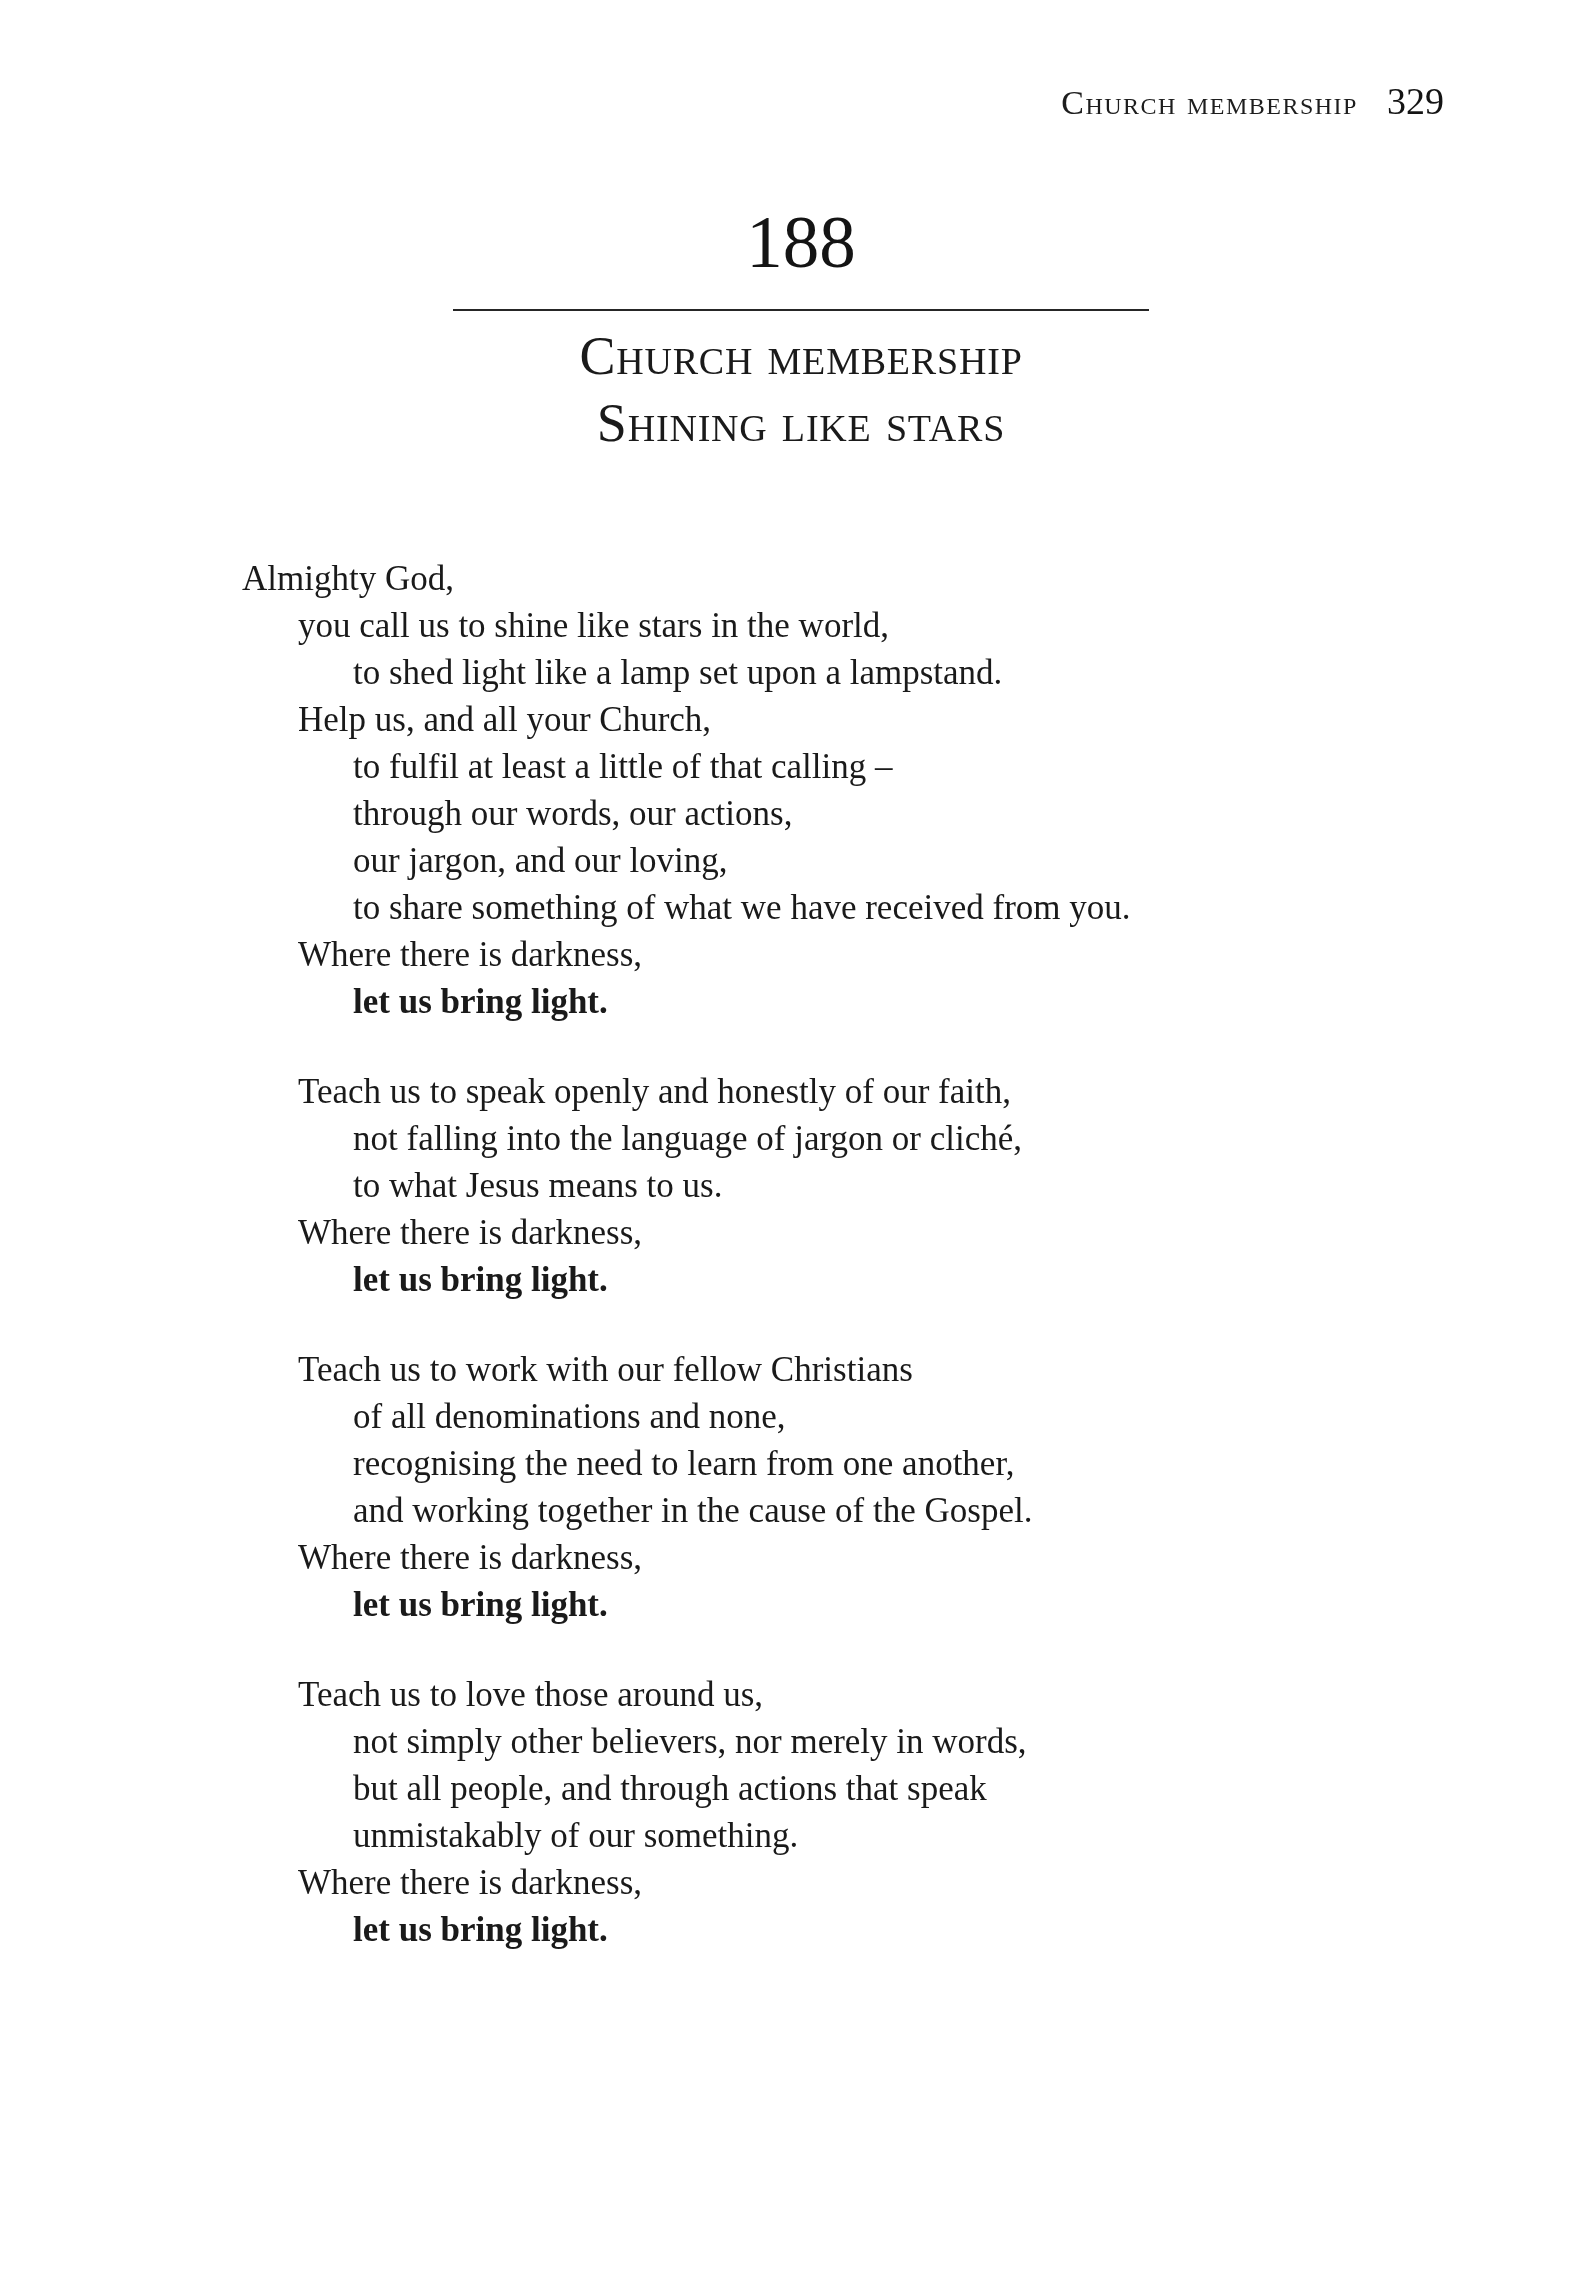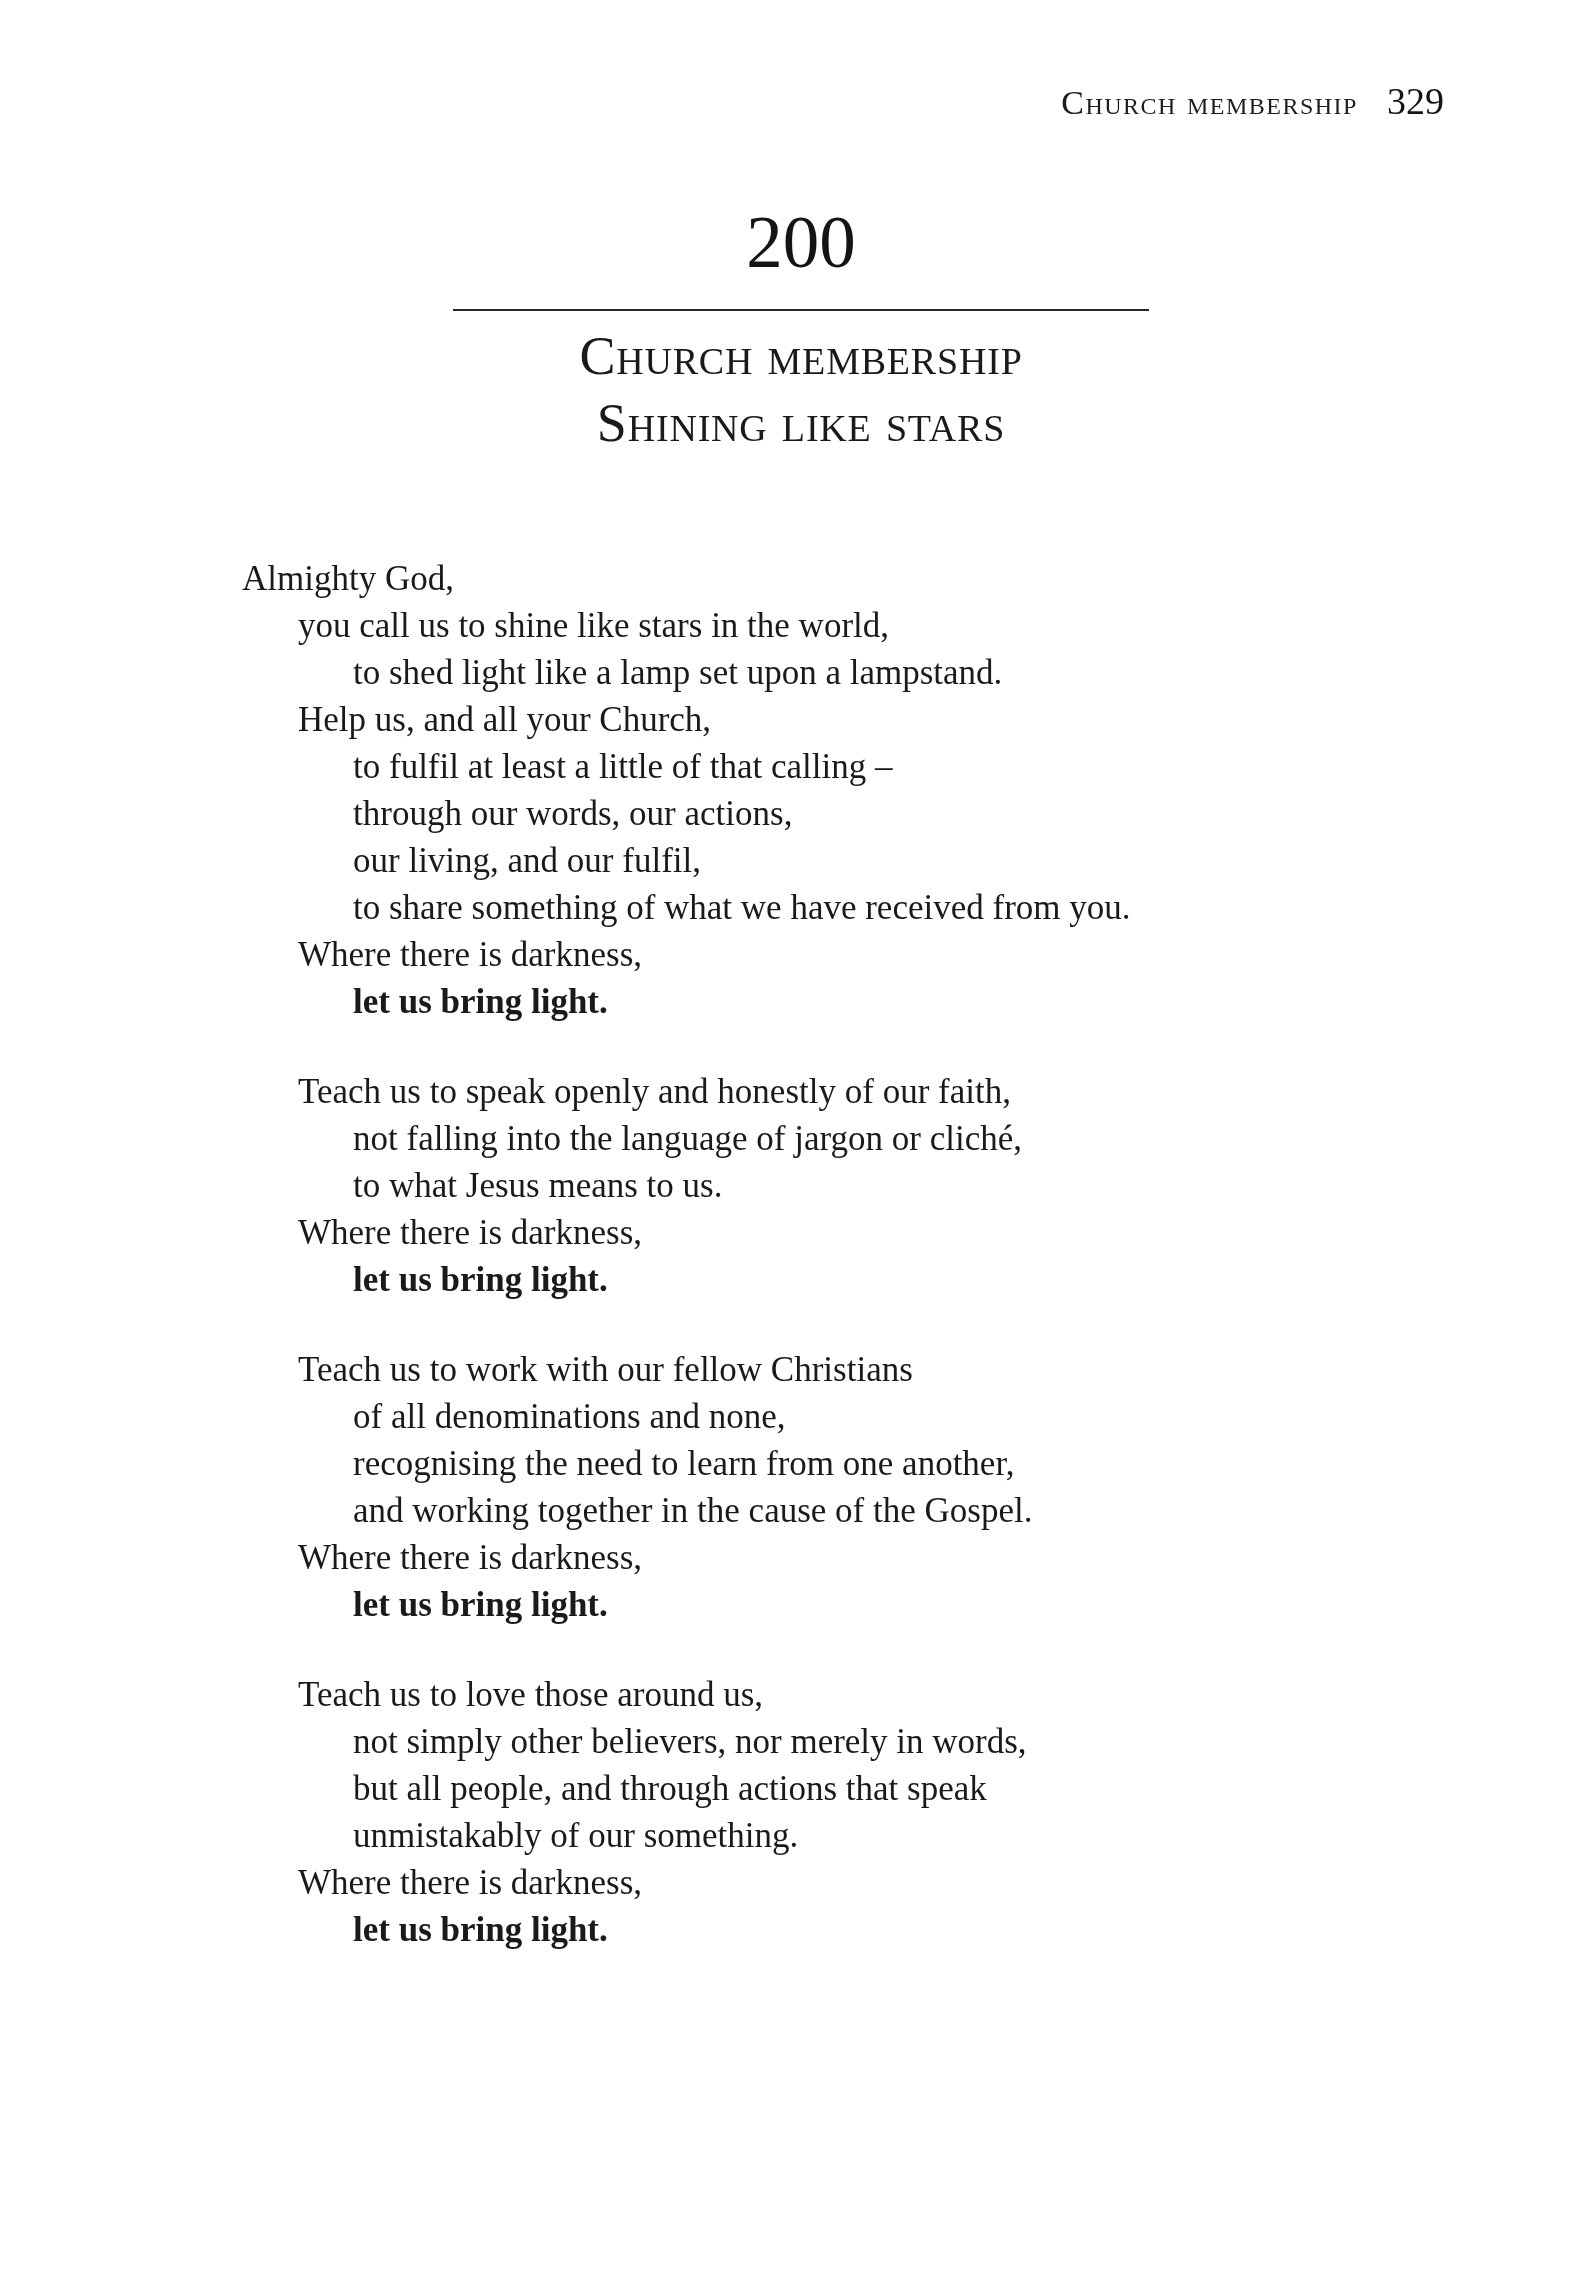--- a/index.html
+++ b/index.html
@@ -91,37 +91,37 @@
 <body>
 
 <div class="page" style="background: #ffffff;">
 
   <header class="running-header">
     <span class="running-title">Church membership</span>
     <span class="page-number">329</span>
   </header>
 
   <section class="title-block">
-    <div class="hymn-number">200</div>
+    <div class="hymn-number">188</div>
     <hr class="title-rule" style="background: rgb(38, 38, 38);">
     <div class="title-lines">
       <div class="title-line">Church membership</div>
       <div class="title-line">Shining like stars</div>
     </div>
   </section>
 
   <main class="prayer" id="prayer">
       <div class="stanza">
         <div class="line i0">Almighty God,</div>
         <div class="line i1">you call us to shine like stars in the world,</div>
         <div class="line i2">to shed light like a lamp set upon a lampstand.</div>
         <div class="line i1">Help us, and all your Church,</div>
         <div class="line i2">to fulfil at least a little of that calling –</div>
         <div class="line i2">through our words, our actions,</div>
-        <div class="line i2">our living, and our fulfil,</div>
+        <div class="line i2">our jargon, and our loving,</div>
         <div class="line i2">to share something of what we have received from you.</div>
         <div class="line i1">Where there is darkness,</div>
         <div class="line i2 bold">let us bring light.</div>
       </div>
       <div class="stanza">
         <div class="line i1">Teach us to speak openly and honestly of our faith,</div>
         <div class="line i2">not falling into the language of jargon or cliché,</div>
         <div class="line i2">to what Jesus means to us.</div>
         <div class="line i1">Where there is darkness,</div>
         <div class="line i2 bold">let us bring light.</div>

